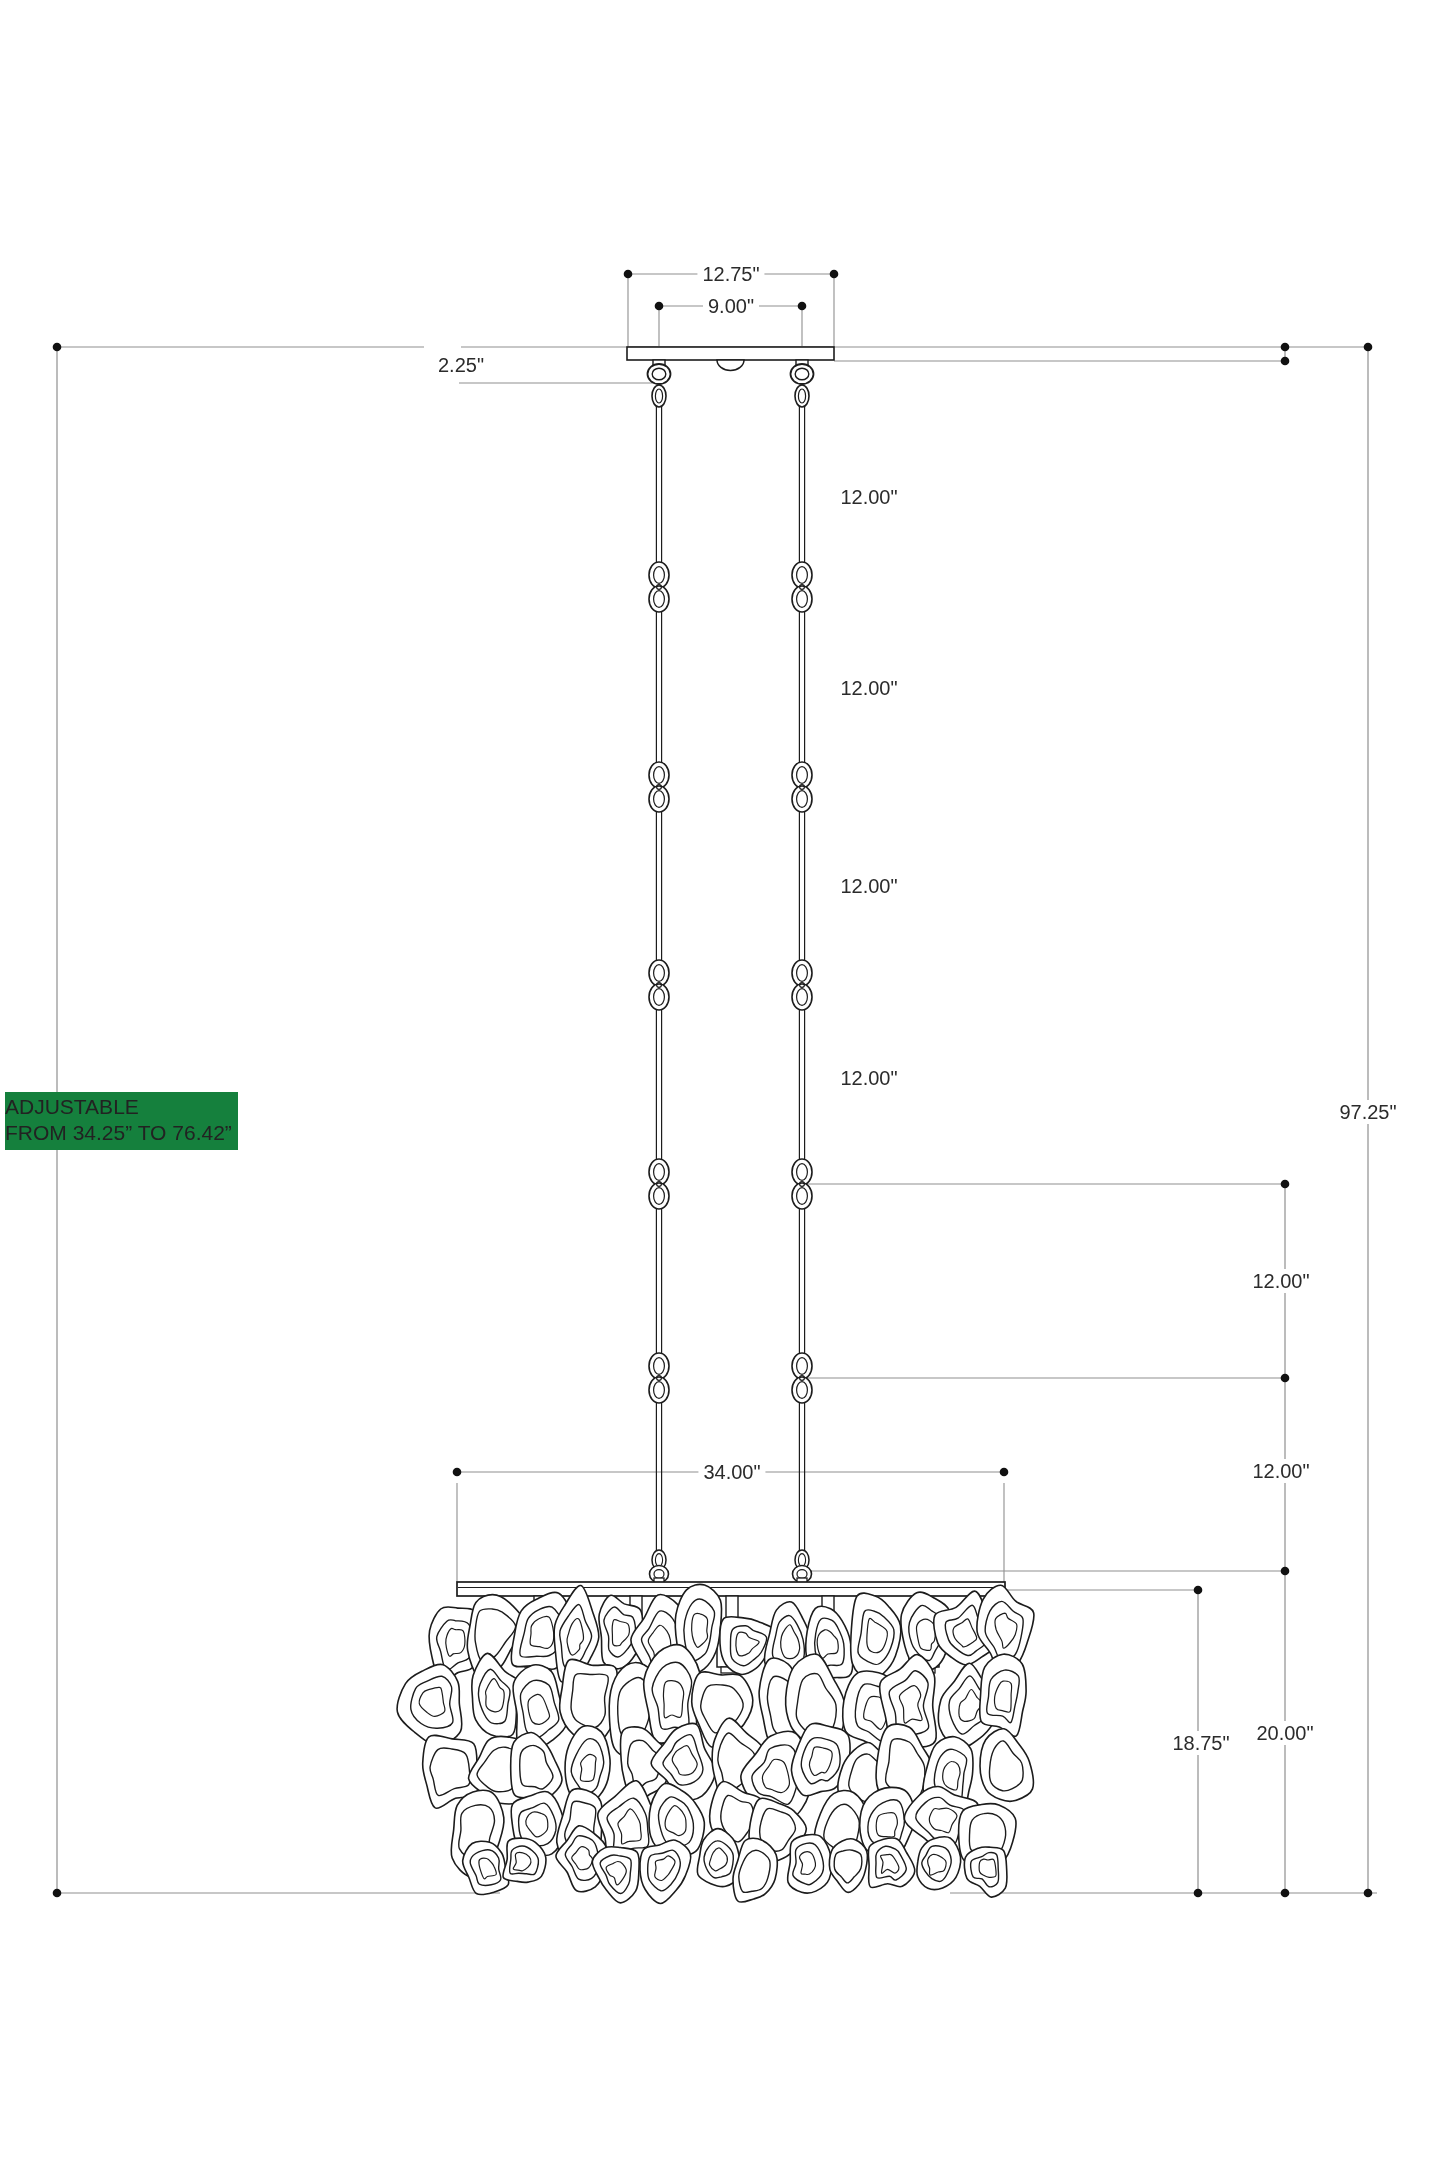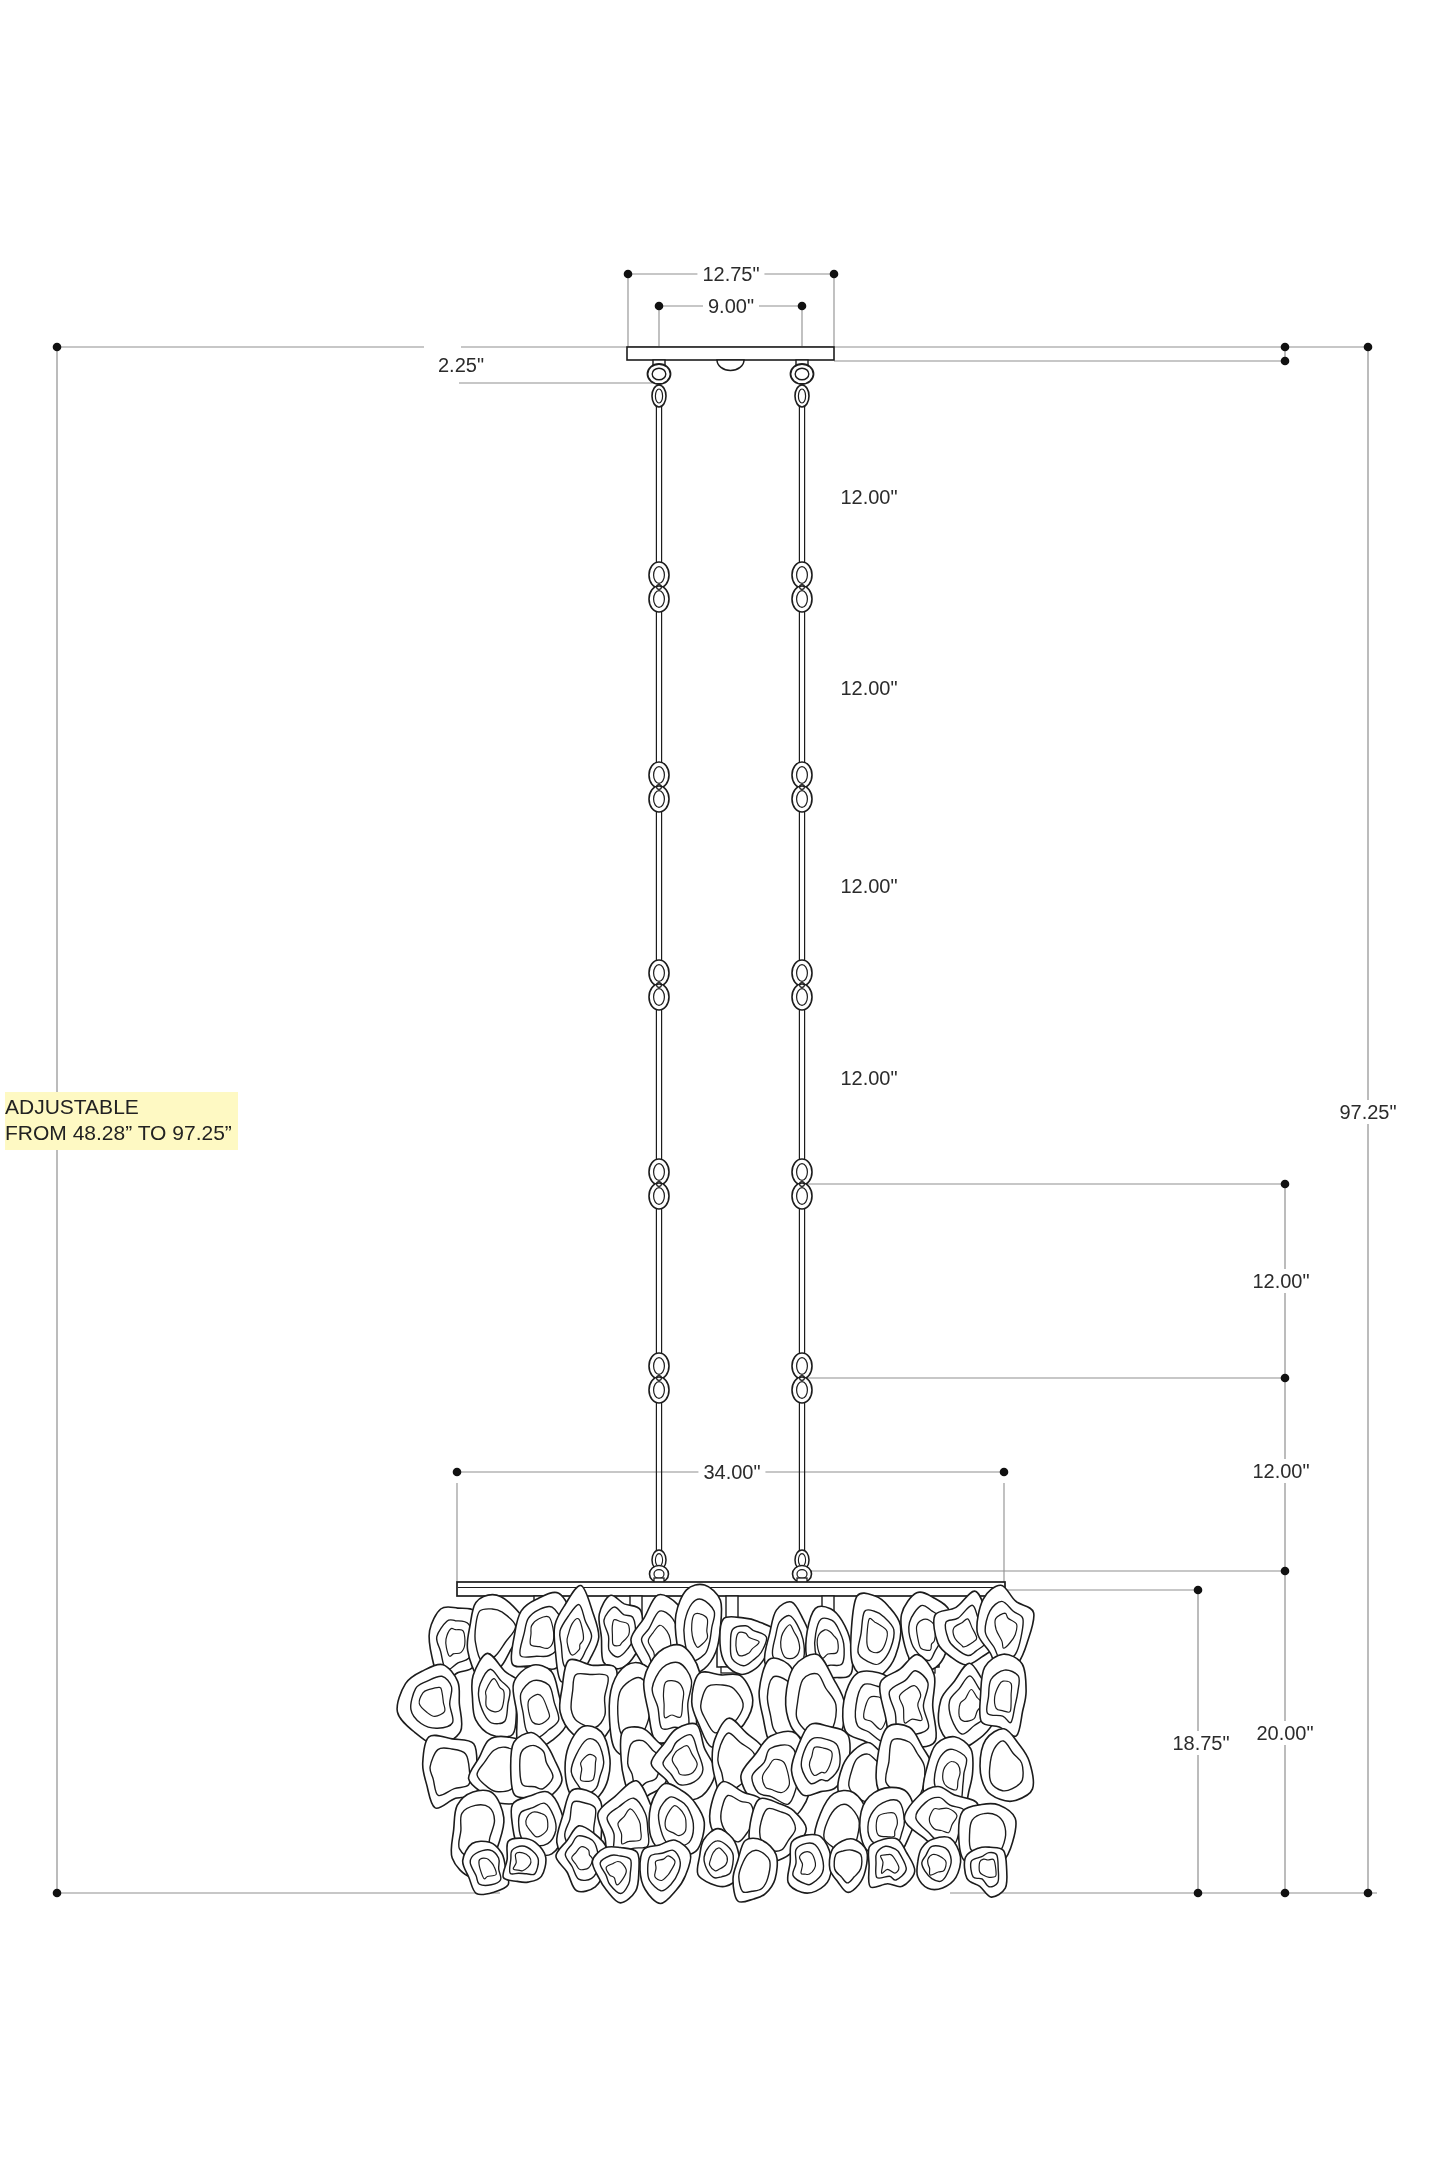--- a/index.html
+++ b/index.html
@@ -1,21 +1,21 @@
 <!DOCTYPE html>
 <html><head>
 <meta charset="utf-8">
 <style>
   html,body{margin:0;padding:0;background:#fff;}
   .sheet{position:relative;width:1445px;height:2168px;background:#ffffff;overflow:hidden;
          font-family:"Liberation Sans", sans-serif;}
   .sheet svg{position:absolute;left:0;top:0;}
   .dim-label{position:absolute;transform:translate(-50%,-50%);font-size:20px;color:#2b2b2b;
              background:#ffffff;padding:1px 5px;white-space:nowrap;line-height:1.1;z-index:5;}
-  .note-block{position:absolute;font-size:21px;color:#222;background:#fef9c3;
+  .note-block{position:absolute;font-size:21px;color:#222;background:#15803d;
               padding:2px 6px 4px 0;line-height:26px;white-space:nowrap;z-index:5;}
 </style>
 </head>
 <body>
 
 <div class="sheet">
   <svg id="art" width="1445" height="2168" viewBox="0 0 1445 2168">
       <g>
         <line x1="57" y1="347" x2="424" y2="347" stroke="#8f8f8f" stroke-width="1.2"></line>
         <line x1="461" y1="347" x2="1368" y2="347" stroke="#8f8f8f" stroke-width="1.2"></line>
@@ -337,15 +337,15 @@
   <div class="dim-label" style="left:1281px;top:1281px;">12.00"</div>
   <div class="dim-label" style="left:1281px;top:1471px;">12.00"</div>
 
   <div class="dim-label" style="left:1368px;top:1112px;">97.25"</div>
   <div class="dim-label" style="left:732px;top:1472px;">34.00"</div>
   <div class="dim-label" style="left:1285px;top:1733px;">20.00"</div>
   <div class="dim-label" style="left:1201px;top:1743px;">18.75"</div>
 
   <div class="note-block" style="left:5px;top:1092px;">
     <div>ADJUSTABLE</div>
-    <div>FROM 48.28” TO 97.25”</div>
+    <div>FROM 34.25” TO 76.42”</div>
   </div>
 </div>
 
 </body></html>

